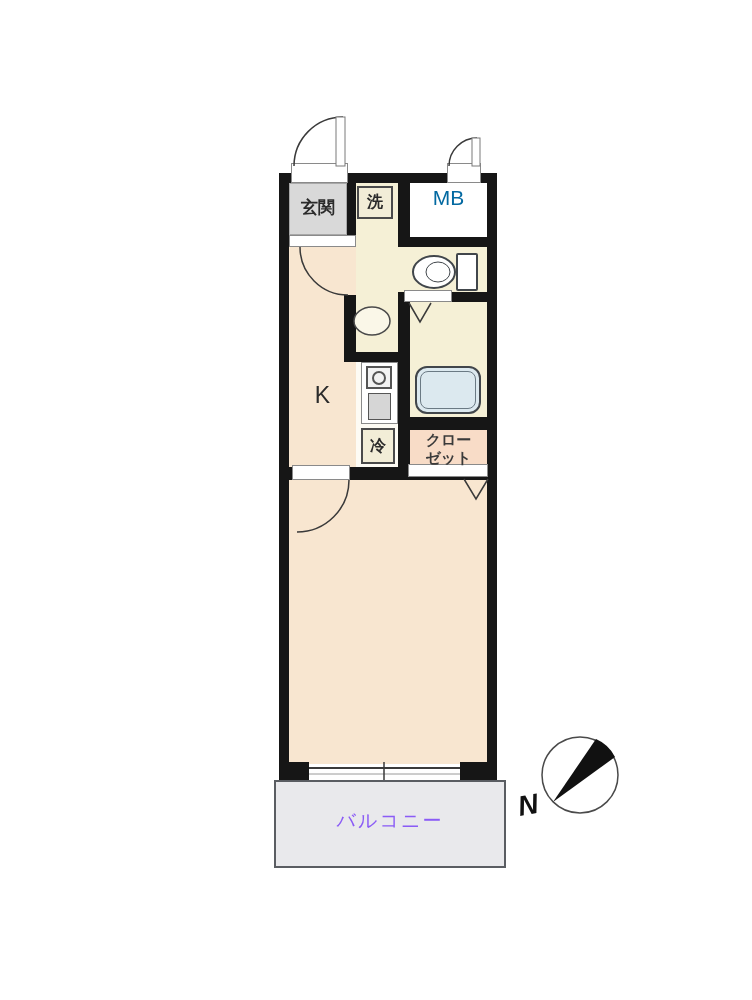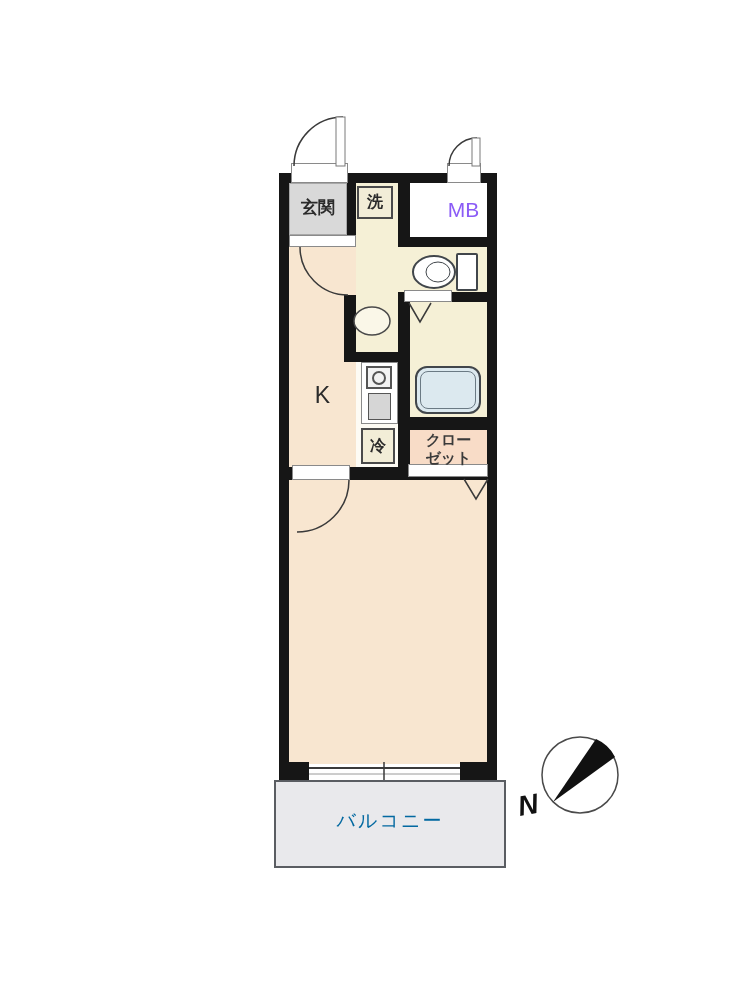--- a/index.html
+++ b/index.html
@@ -99,23 +99,23 @@
     </g>
 
     <g>
       <circle cx="580" cy="775" r="38" fill="#ffffff" stroke="#4a4a4a" stroke-width="1.5"></circle>
       <path d="M553,802 L596,739 A38,38 0 0 1 615,757 Z" fill="#111111"></path>
     </g>
   </svg>
 
   <div class="abs label room-label" style="left:289px;top:183px;width:58px;height:48px;font-size:17px;font-weight:bold;">玄関</div>
   <div class="abs label room-label" style="left:357px;top:186px;width:36px;height:33px;font-size:16px;font-weight:bold;">洗</div>
-  <div class="abs label room-label" style="left:410px;top:183px;width:77px;height:54px;font-size:21px;color:#8b5cf6;margin-left:15px;">MB</div>
+  <div class="abs label room-label" style="left:410px;top:171px;width:77px;height:54px;font-size:21px;color:#0369a1;">MB</div>
   <div class="abs label room-label" style="left:295px;top:375px;width:55px;height:40px;font-size:23px;">K</div>
   <div class="abs label room-label" style="left:361px;top:428px;width:34px;height:36px;font-size:16px;font-weight:bold;">冷</div>
   <div class="abs label" style="left:410px;top:431px;width:77px;height:37px;font-size:15px;font-weight:bold;color:#3a3a3a;text-align:center;line-height:18px;">
     <span>クロー</span><br>
     <span>ゼット</span>
   </div>
-  <div class="abs label room-label" style="left:300px;top:805px;width:180px;height:32px;font-size:19px;letter-spacing:2px;color:#0369a1;">バルコニー</div>
+  <div class="abs label room-label" style="left:300px;top:805px;width:180px;height:32px;font-size:19px;letter-spacing:2px;color:#8b5cf6;">バルコニー</div>
   <div class="abs label" style="left:518px;top:788px;width:36px;height:34px;font-size:28px;font-weight:bold;font-style:italic;color:#111;transform:rotate(-10deg);">N</div>
 
 </div>
 
 </body></html>

